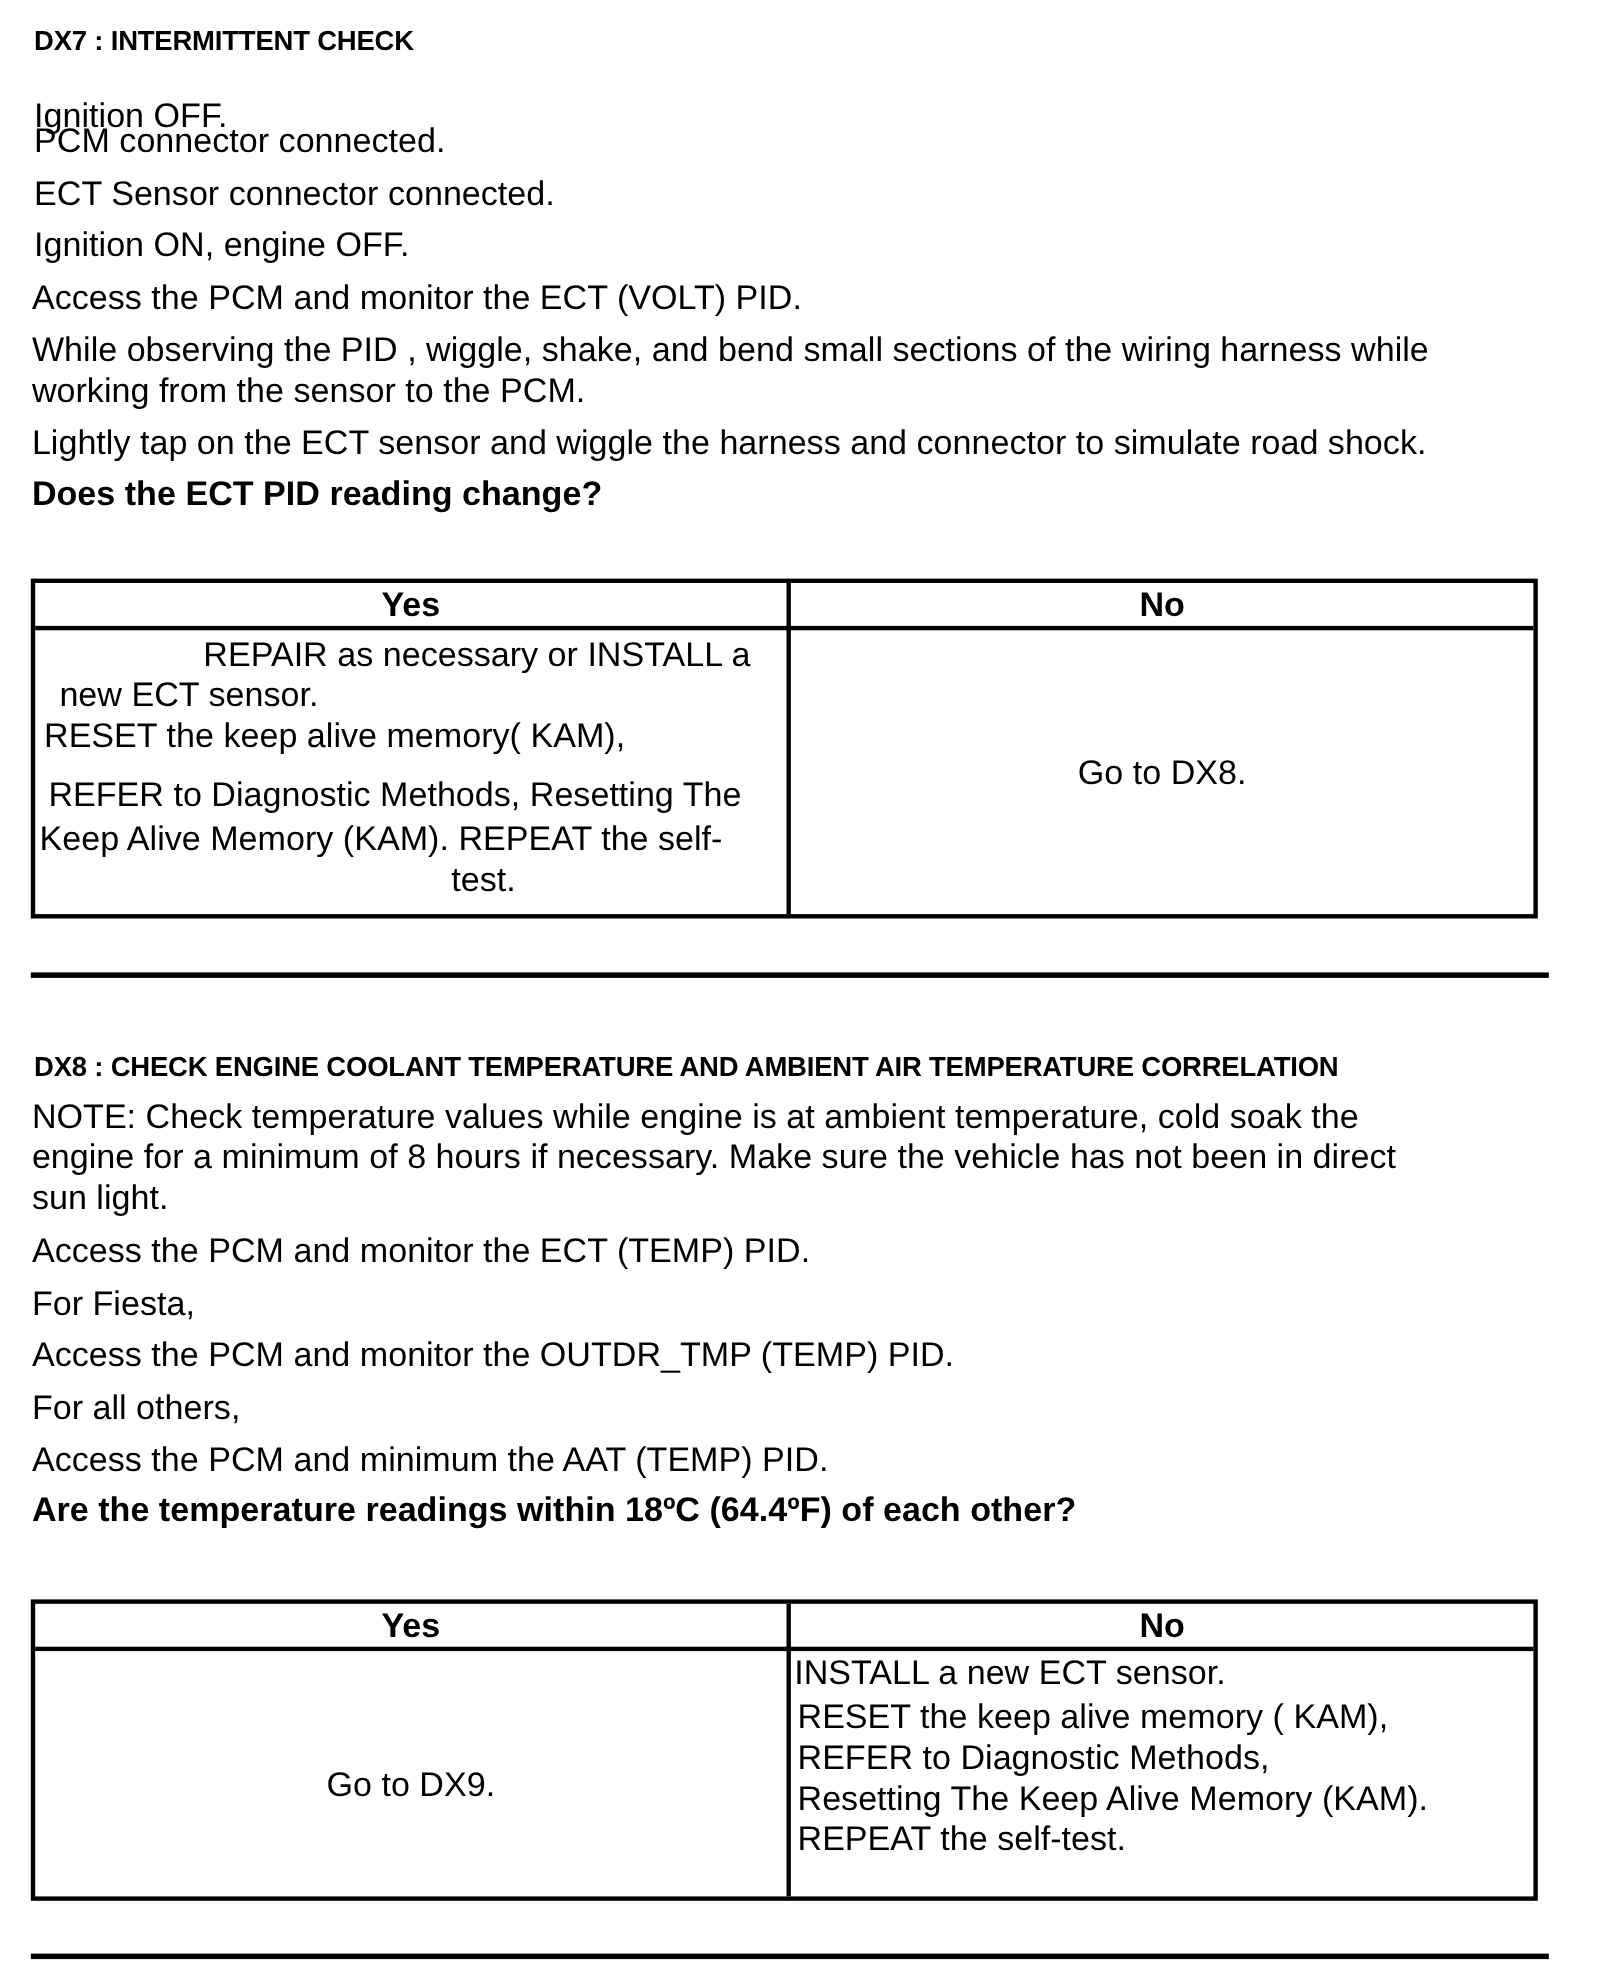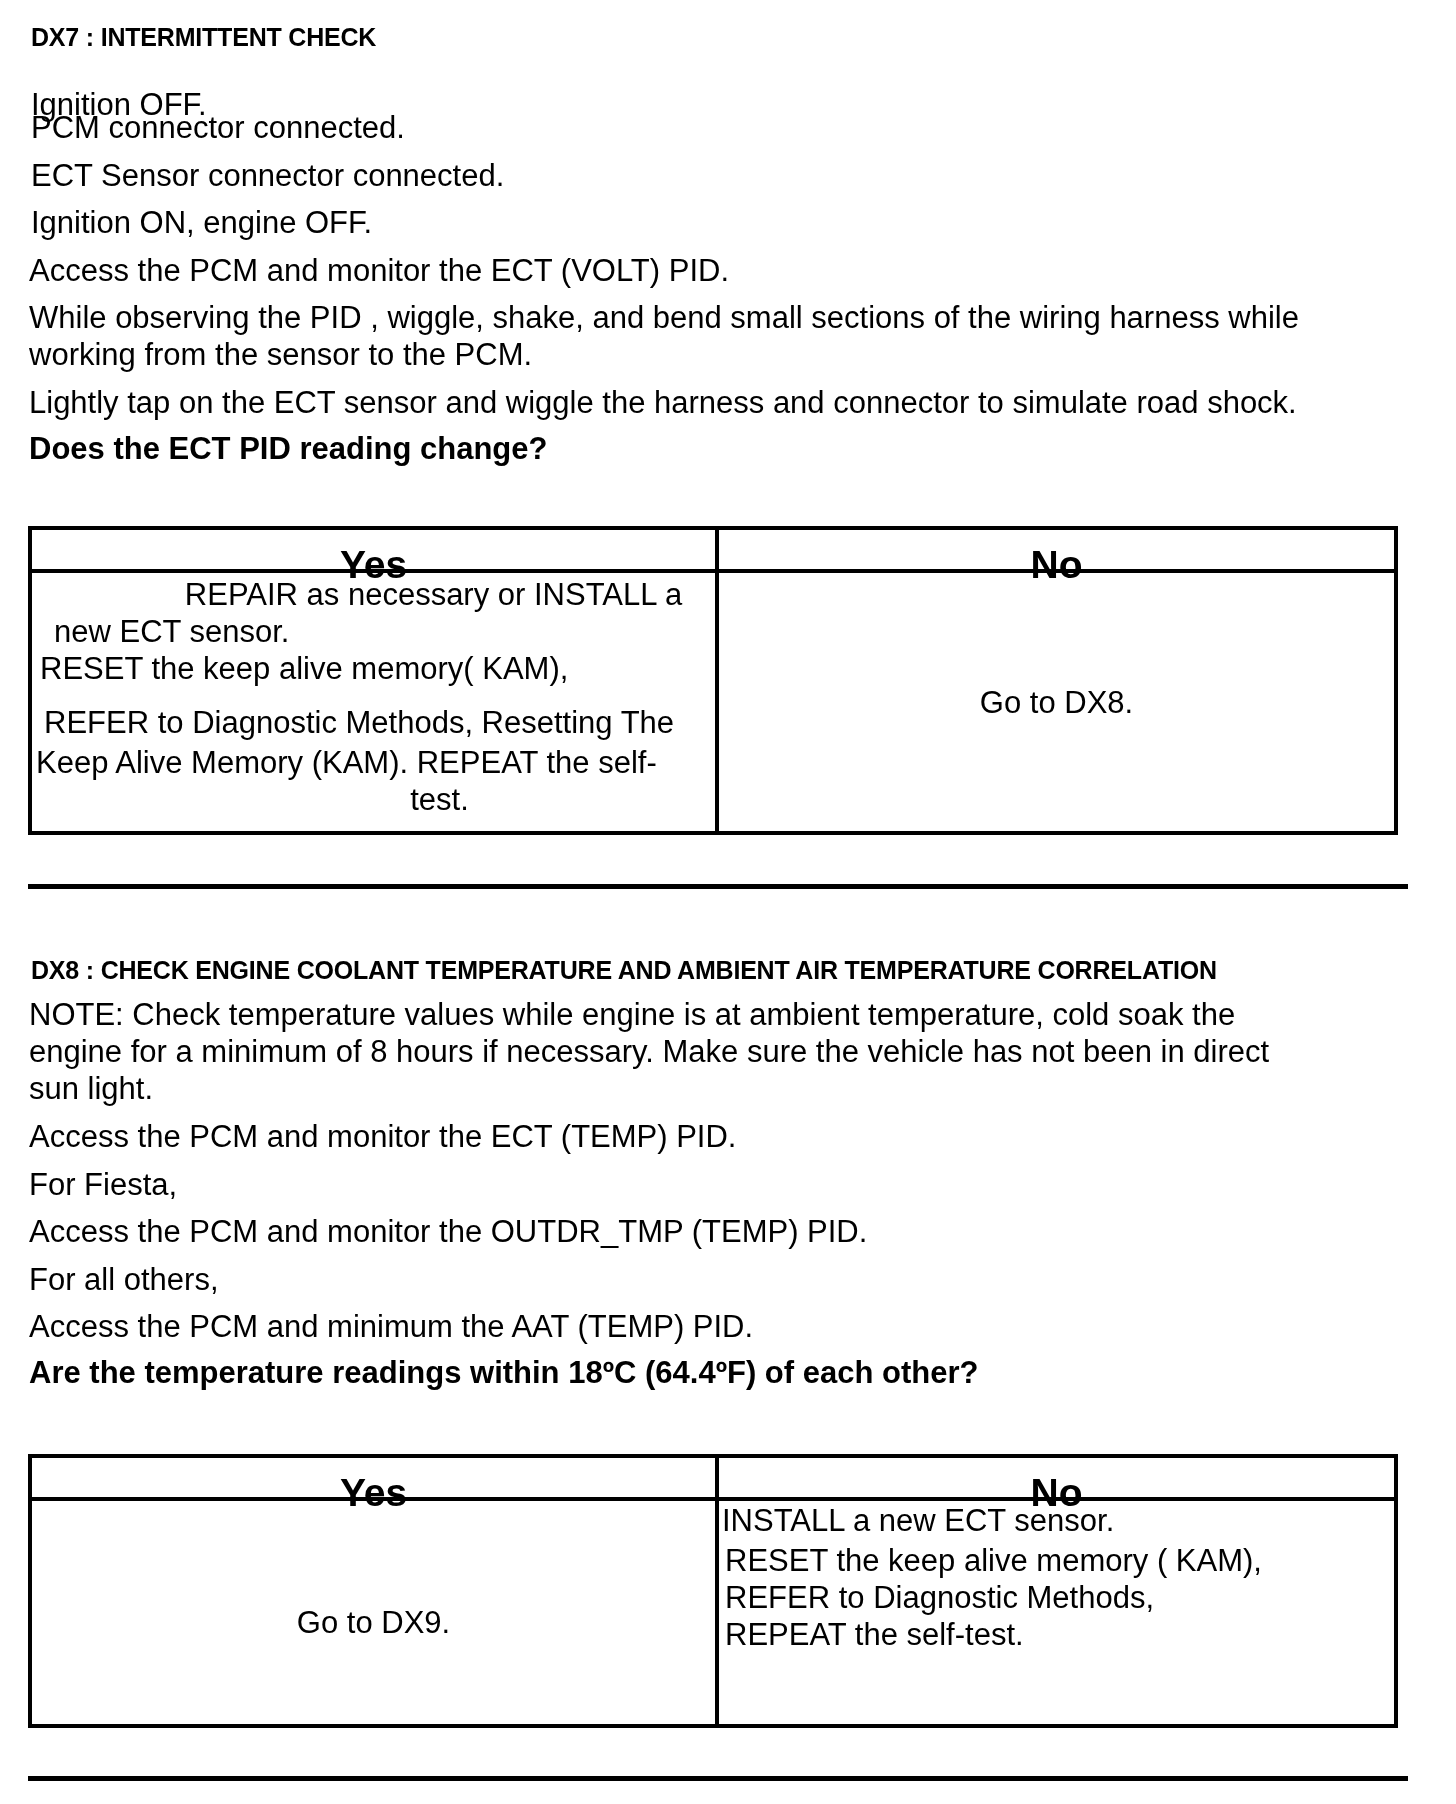--- a/index.html
+++ b/index.html
@@ -13,22 +13,22 @@
   .question { font-size: 31px; font-weight: bold; }
   .table {
     position: absolute; border: 4px solid #000; box-sizing: border-box;
   }
   .thead {
     position: absolute; left: 0; right: 0; top: 0; height: 39px;
     border-bottom: 4px solid #000;
   }
   .vdiv { position: absolute; top: 0; bottom: 0; width: 4px; background: #000; }
   .th {
-    position: absolute; top: 15px; height: 28px; line-height: 40px;
-    text-align: center; font-weight: bold; font-size: 39px;
+    position: absolute; top: 0; height: 28px; line-height: 40px;
+    text-align: center; font-weight: bold; font-size: 31px;
   }
   .cell { position: absolute; font-size: 31px; line-height: 37px; }
   .rule { position: absolute; height: 5px; background: #000; }
 </style>
 </head>
 <body>
 
 <div class="abs heading" style="left:31px; top:23px;">DX7 : INTERMITTENT CHECK</div>
 
 <div class="abs line" style="left:31px; top:62px;margin-top:24px;">Ignition OFF.</div>
@@ -77,17 +77,18 @@
   <div class="thead">
     <div class="th" style="left:0; width:683px;">Yes</div>
     <div class="th" style="left:687px; right:0;">No</div>
   </div>
   <div class="vdiv" style="left:683px;"></div>
   <div class="cell" style="left:0; width:683px; top:146px; text-align:center;">Go to DX9.</div>
   <div class="cell" style="left:690px; right:0; top:44px; text-align:left;">
     <div style="padding-left:0px;">INSTALL a new ECT sensor.</div>
     <div style="padding-left:3px; margin-top:3px;">RESET the keep alive memory ( KAM),</div>
     <div style="padding-left:3px; margin-top:0px;">REFER to Diagnostic Methods,</div>
+    <div style="padding-left:3px;">Resetting The Keep Alive Memory (KAM).</div>
     <div style="padding-left:3px;">REPEAT the self-test.</div>
   </div>
 </div>
 
 <div class="rule" style="left:28px; top:1776px; width:1380px;"></div>
 
 </body></html>

